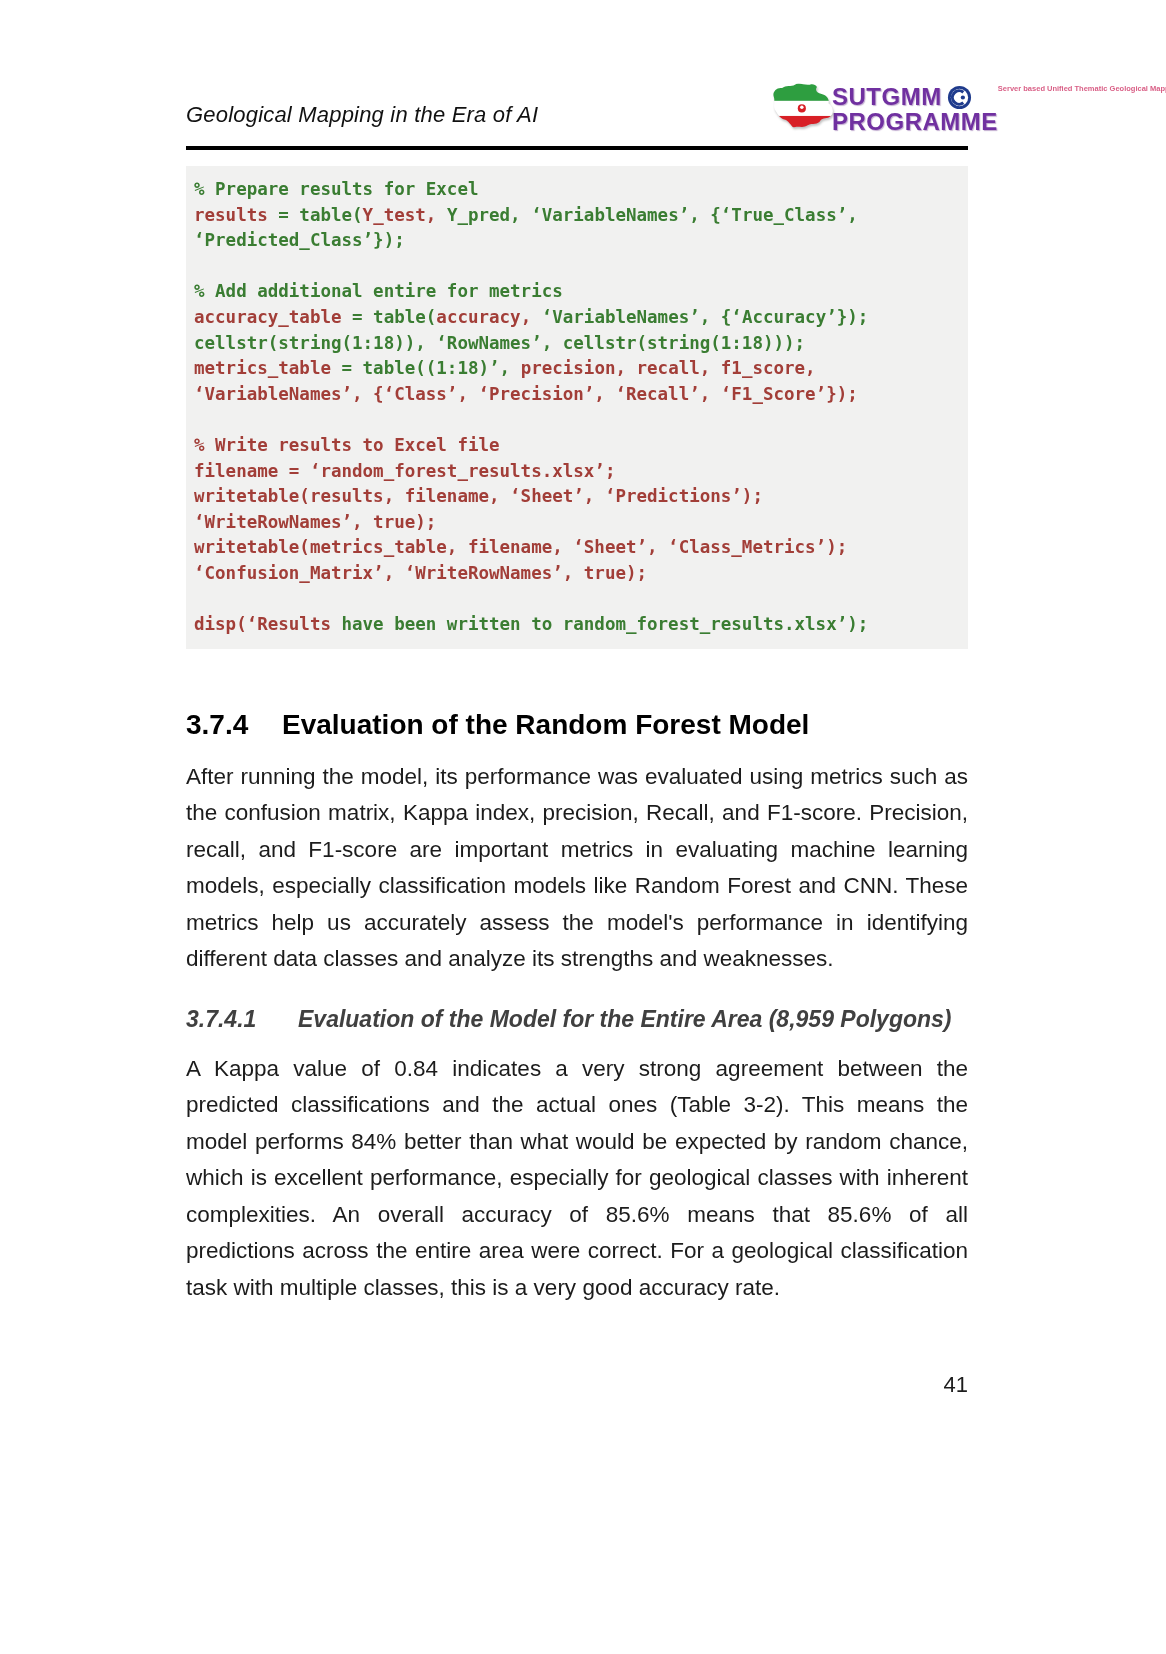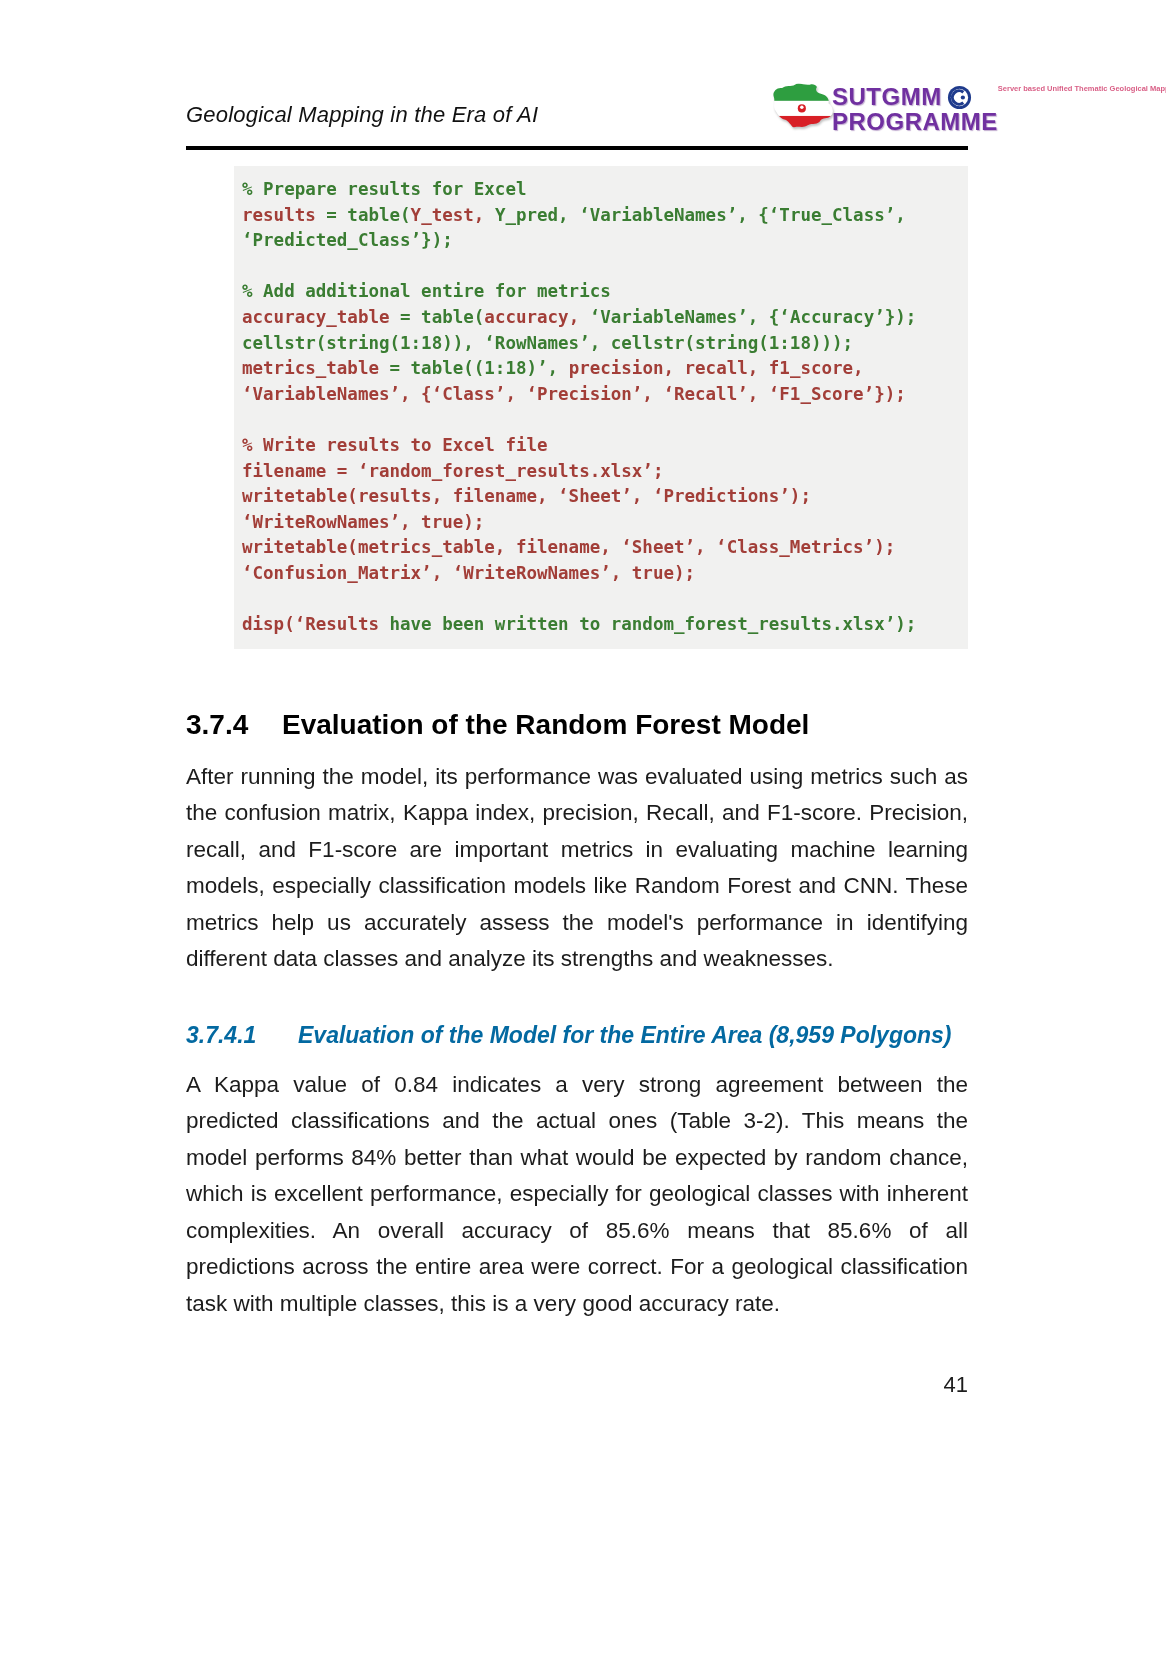--- a/index.html
+++ b/index.html
@@ -58,41 +58,40 @@
 
   
   .code-block {
     margin-top: 16px;
     background: var(--code-bg, #F1F1F0);
     padding: 11px 8px 11px 8px;
     font-family: "DejaVu Sans Mono", monospace;
     font-size: 17.5px;
     font-weight: 700;
     line-height: 25.6px;
-    margin-left: 48px;
   }
   .code-line { white-space: pre; }
   .seg-green { color: var(--code-green, #3A7D32); }
   .seg-red   { color: var(--code-red, #A23E38); }
 
   
   .h-main {
     margin: 60px 0 0 0;
     font-size: 28px;
     font-weight: bold;
     color: #000;
     display: flex;
   }
   .h-main .h-num { width: 96px; flex: 0 0 auto; }
   .h-sub {
-    margin: 44px 0 0 0;
+    margin: 28px 0 0 0;
     font-size: 23px;
     font-weight: bold;
     font-style: italic;
-    color: #0369a1;
+    color: #404040;
     display: flex;
   }
   .h-sub .h-num { width: 112px; flex: 0 0 auto; }
   .body-p {
     margin: 18px 0 0 0;
     font-size: 22.5px;
     line-height: 36.5px;
     text-align: justify;
     color: #1c1c1c;
   }

